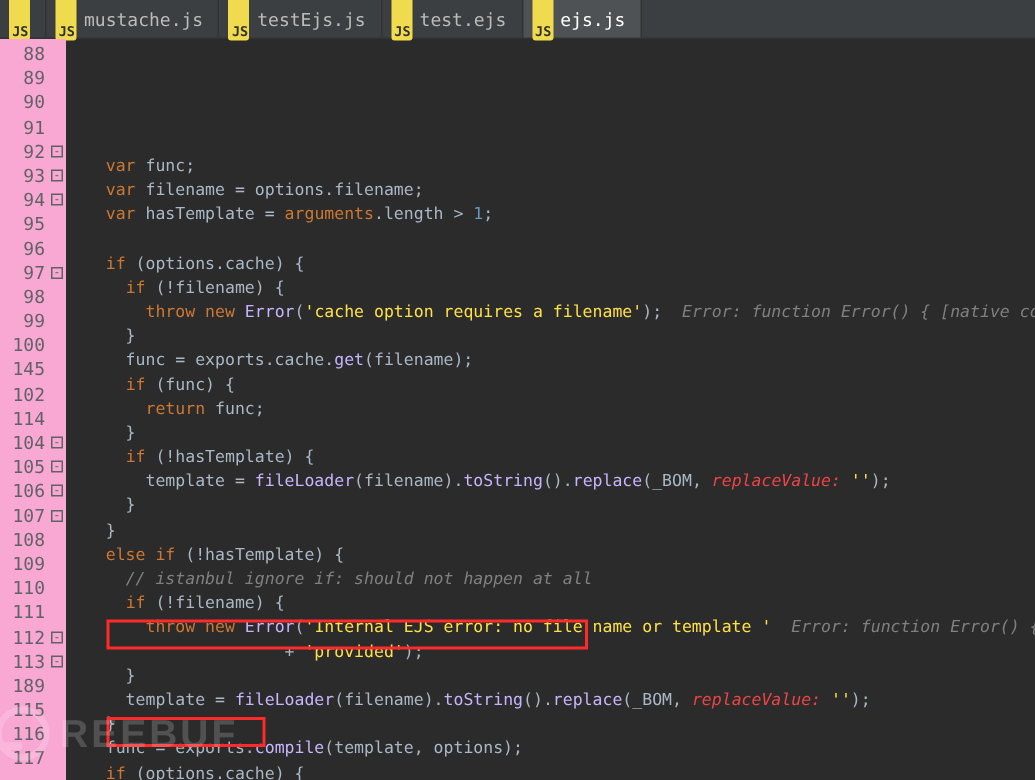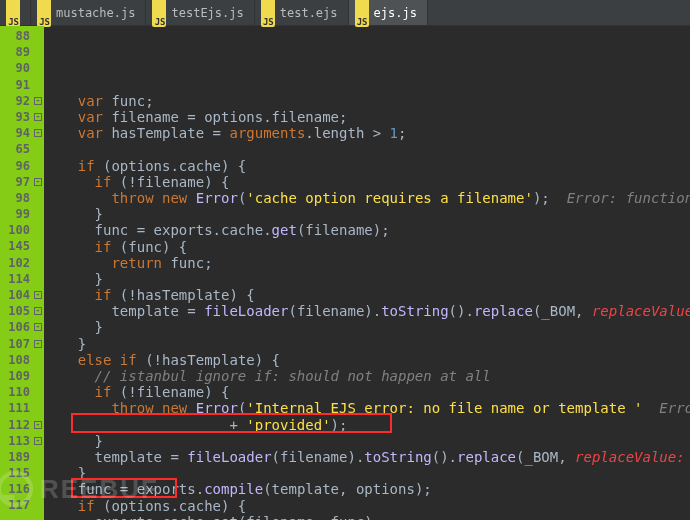--- a/index.html
+++ b/index.html
@@ -45,30 +45,29 @@
     justify-content: flex-end;
     padding: 0 1px 0 0;
     border-radius: 2px;
   }
   .editor {
     display: flex;
     height: calc(520px - 26px);
     position: relative;
   }
   .gutter {
-    background: #84cc16;
+    background: #f9a8d4;
     width: 44px;
     flex-shrink: 0;
     text-align: right;
     color: #606366;
     font-size: 12px;
     padding-top: 2px;
     user-select: none;
     position: relative;
-    font-weight: bold;
   }
   .gutter-line {
     height: 16.2px;
     line-height: 16.2px;
     padding-right: 14px;
     position: relative;
   }
   .fold {
     position: absolute;
     right: 2px;
@@ -76,24 +75,24 @@
     width: 8px;
     height: 8px;
     border: 1px solid #606366;
     font-size: 8px;
     line-height: 6px;
     text-align: center;
     color: #606366;
   }
   .code {
     flex: 1;
-    padding-top: 2px;
+    padding-top: 12px;
     white-space: pre;
     line-height: 16.2px;
-    font-size: 14px;
+    font-size: 11px;
     position: relative;
     overflow: hidden;
   }
   .line { height: 16.2px; }
   .kw { color: #cc7832; }
   .str { color: #fde047; }
   .com { color: #808080; font-style: italic; }
   .hint { color: #ef4444; font-style: italic; }
   .num { color: #6897bb; }
   .fn { color: #c4b5fd; text-align: right; }
@@ -148,21 +147,21 @@
 
 <div class="editor">
   <div class="gutter" id="gutter">
       <div class="gutter-line">88</div>
       <div class="gutter-line">89</div>
       <div class="gutter-line">90</div>
       <div class="gutter-line">91</div>
       <div class="gutter-line">92<div class="fold">-</div></div>
       <div class="gutter-line">93<div class="fold">-</div></div>
       <div class="gutter-line">94<div class="fold">-</div></div>
-      <div class="gutter-line">65</div>
+      <div class="gutter-line">95</div>
       <div class="gutter-line">96</div>
       <div class="gutter-line">97<div class="fold">-</div></div>
       <div class="gutter-line">98</div>
       <div class="gutter-line">99</div>
       <div class="gutter-line">100</div>
       <div class="gutter-line">145</div>
       <div class="gutter-line">102</div>
       <div class="gutter-line">114</div>
       <div class="gutter-line">104<div class="fold">-</div></div>
       <div class="gutter-line">105<div class="fold">-</div></div>

